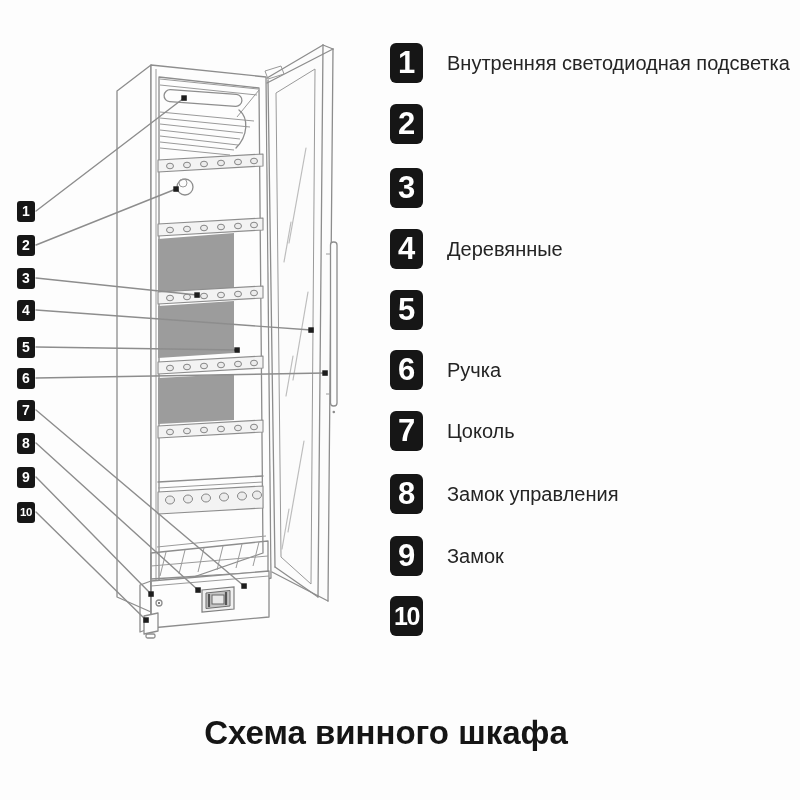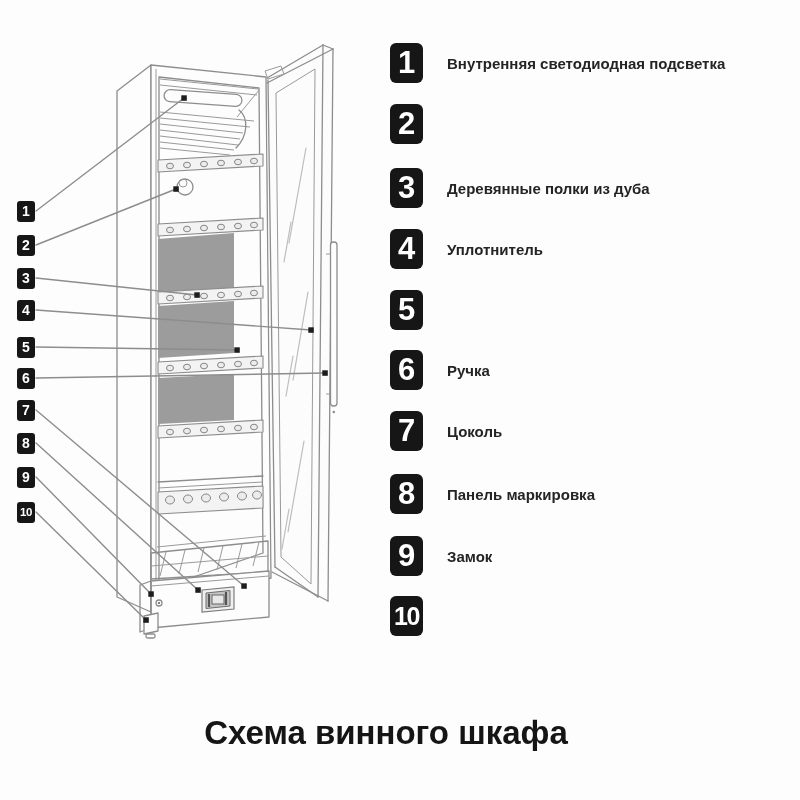--- a/index.html
+++ b/index.html
@@ -24,21 +24,21 @@
     border-radius:3px;font-weight:bold;font-size:14px;line-height:21px;text-align:center;
   }
   .mini-badge.n10{font-size:11.5px;letter-spacing:-0.5px;}
   
   .legend-row{position:absolute;left:390px;height:40px;display:flex;align-items:center;}
   .big-badge{
     flex:0 0 33px;width:33px;height:40px;background:#161616;color:#fff;border-radius:6px;
     font-weight:bold;font-size:31px;line-height:40px;text-align:center;
   }
   .big-badge.n10{font-size:25px;letter-spacing:-1.5px;}
-  .legend-label{margin-left:24px;font-size:15px;color:#242424;white-space:nowrap;font-weight:bold;}
+  .legend-label{margin-left:24px;font-size:20px;color:#242424;white-space:nowrap;}
   
   .title{
     position:absolute;left:0;top:714px;width:772px;text-align:center;
     font-size:33px;font-weight:bold;color:#151515;
   }
 </style>
 </head>
 <body>
 
 <div class="canvas">
@@ -231,40 +231,39 @@
   <div>
     <div class="legend-row" style="top:43px">
       <div class="big-badge">1</div>
       <div class="legend-label">Внутренняя светодиодная подсветка</div>
     </div>
     <div class="legend-row" style="top:104px">
       <div class="big-badge">2</div>
     </div>
     <div class="legend-row" style="top:168px">
       <div class="big-badge">3</div>
-      <div class="legend-label">Деревянные полки из дуба</div>
     </div>
     <div class="legend-row" style="top:229px">
       <div class="big-badge">4</div>
-      <div class="legend-label">Уплотнитель</div>
+      <div class="legend-label">Деревянные</div>
     </div>
     <div class="legend-row" style="top:290px">
       <div class="big-badge">5</div>
     </div>
     <div class="legend-row" style="top:350px">
       <div class="big-badge">6</div>
       <div class="legend-label">Ручка</div>
     </div>
     <div class="legend-row" style="top:411px">
       <div class="big-badge">7</div>
       <div class="legend-label">Цоколь</div>
     </div>
     <div class="legend-row" style="top:474px">
       <div class="big-badge">8</div>
-      <div class="legend-label">Панель маркировка</div>
+      <div class="legend-label">Замок управления</div>
     </div>
     <div class="legend-row" style="top:536px">
       <div class="big-badge">9</div>
       <div class="legend-label">Замок</div>
     </div>
     <div class="legend-row" style="top:596px">
       <div class="big-badge n10">10</div>
     </div>
   </div>
 

